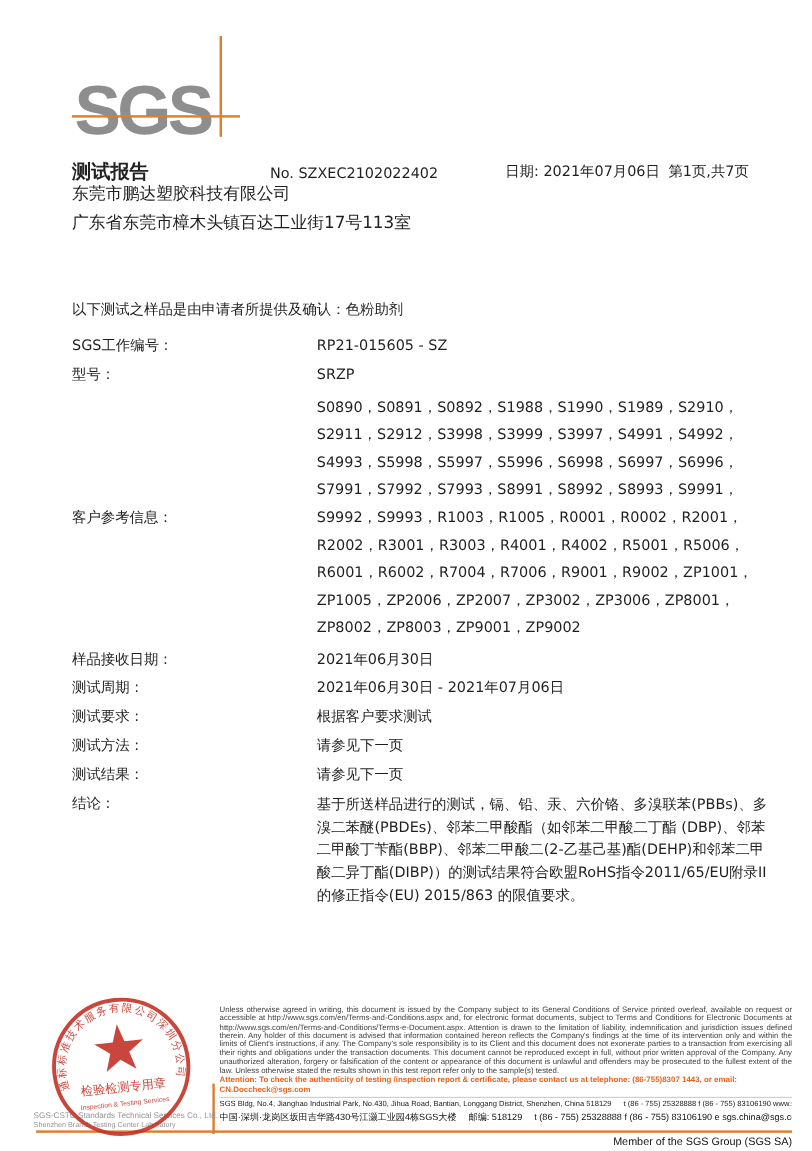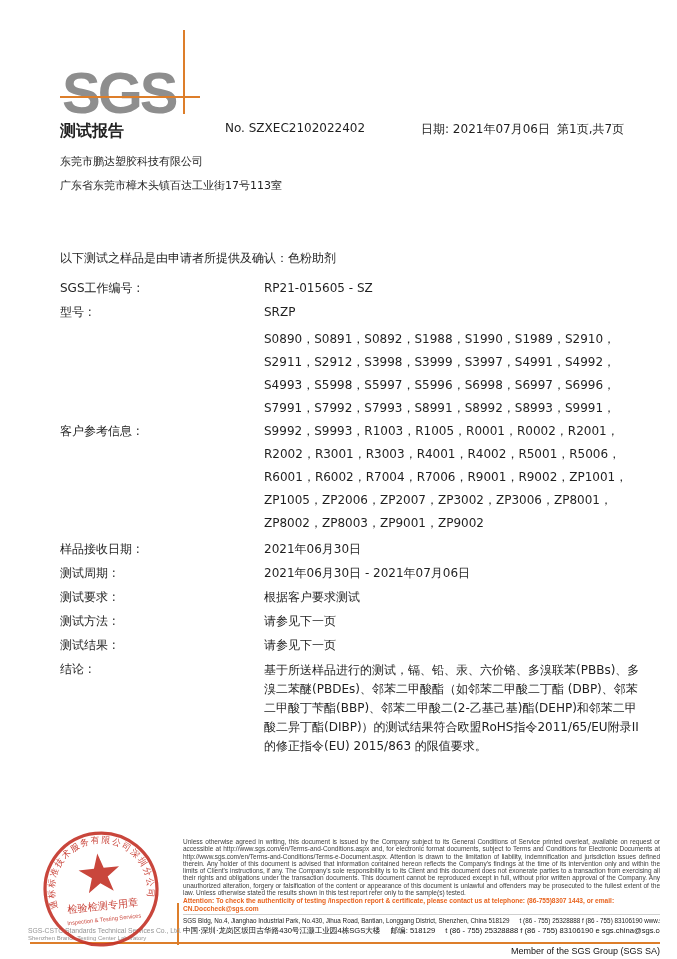--- a/index.html
+++ b/index.html
@@ -10,26 +10,26 @@
   }
   
   .logo-text {
     position:absolute; left:62px; top:32px;
     font-family:"Liberation Sans", sans-serif; font-weight:bold;
     font-size:58px; line-height:1; color:#8e8e8e; letter-spacing:-3px;margin-top:32px;
   }
   .logo-hline { position:absolute; left:60px; top:96px; width:140px; height:2px; background:#dd7e2a; }
   .logo-vline { position:absolute; left:183px; top:30px; width:2px; height:84px; background:#dd7e2a; }
   
-  .header-row { position:absolute; left:60px; right:20px; top:121px; display:flex; align-items:flex-start; }
+  .header-row { position:absolute; left:60px; right:20px; top:133px; display:flex; align-items:center; }
   .report-title { width:165px; font-size:16px; font-weight:bold; color:#222; }
   .report-no { width:196px; font-size:12px; }
   .report-date { width:136px; font-size:12px; }
   .report-page { font-size:12px; }
-  .company-block { position:absolute; left:60px; top:150px; font-size:11px; line-height:24px; }
+  .company-block { position:absolute; left:60px; top:150px; font-size:14px; line-height:24px; }
   
   .main { position:absolute; left:60px; right:34px; top:250px; font-size:12px; }
   .intro { margin-bottom:13px; line-height:17px; }
   .row { display:flex; margin-bottom:7px; line-height:17px; }
   .lbl { width:165px; flex:0 0 165px; }
   .val { flex:1;margin-left:39px; }
   .ref-line { line-height:23px; }
   .row.ref { margin-bottom:6px;align-items:center; }
   .row.gap-top { margin-top:1px; }
   .conclusion-text { line-height:19px; max-width:420px; }

